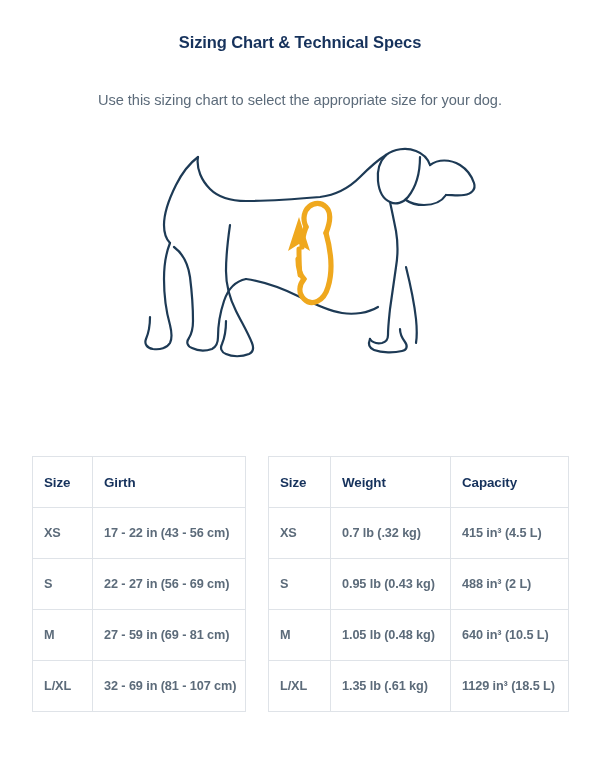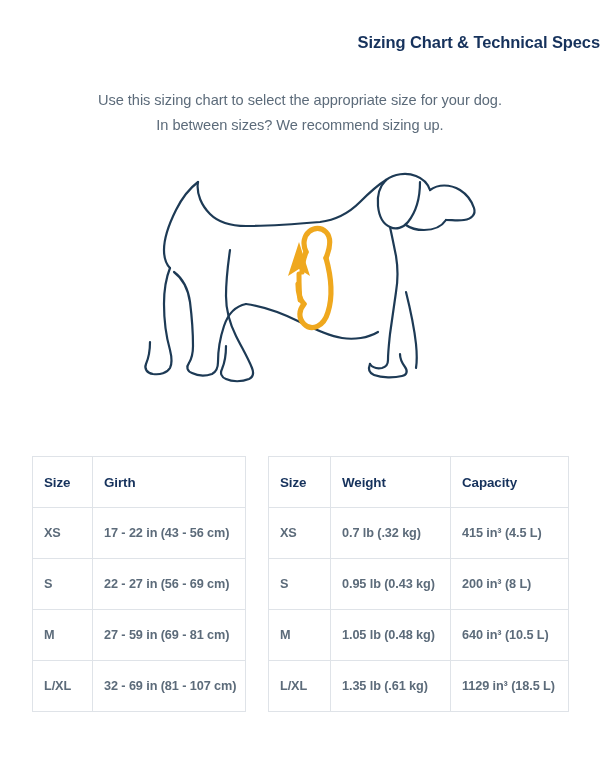--- a/index.html
+++ b/index.html
@@ -17,21 +17,21 @@
 
   .page {
     width: 600px;
     height: 768px;
     position: relative;
     box-sizing: border-box;
   }
 
   
   .title {
-    text-align: right;
+    text-align: center;
     font-size: 16.5px;
     font-weight: bold;
     color: #16325c;
     letter-spacing: -0.1px;
     margin: 0;
     padding-top: 33px;
     line-height: 1.2;
   }
 
   .subtitle {
@@ -113,21 +113,20 @@
 </style>
 </head>
 <body>
 
 <div class="page">
 
   <h1 class="title">Sizing Chart &amp; Technical Specs</h1>
 
   <div class="subtitle">
     <span class="line">Use this sizing chart to select the appropriate size for your dog.</span>
-    <span class="line">In between sizes? We recommend sizing up.</span>
   </div>
 
   <div class="illustration">
     <svg width="360" height="235" viewBox="0 0 360 235" xmlns="http://www.w3.org/2000/svg">
       <g fill="none" stroke="#1d3a55" stroke-width="2.2" stroke-linecap="round" stroke-linejoin="round">
 
         <path d="M 78 28
                  C 70 34 62 44 56 56
                  C 48 72 44 84 44 96
                  C 44 104 46 110 50 114"></path>
@@ -289,21 +288,21 @@
         </thead>
         <tbody>
           <tr>
             <td>XS</td>
             <td>0.7 lb (.32 kg)</td>
             <td>415 in³ (4.5 L)</td>
           </tr>
           <tr>
             <td>S</td>
             <td>0.95 lb (0.43 kg)</td>
-            <td>200 in³ (8 L)</td>
+            <td>488 in³ (2 L)</td>
           </tr>
           <tr>
             <td>M</td>
             <td>1.05 lb (0.48 kg)</td>
             <td>640 in³ (10.5 L)</td>
           </tr>
           <tr>
             <td>L/XL</td>
             <td>1.35 lb (.61 kg)</td>
             <td>1129 in³ (18.5 L)</td>

